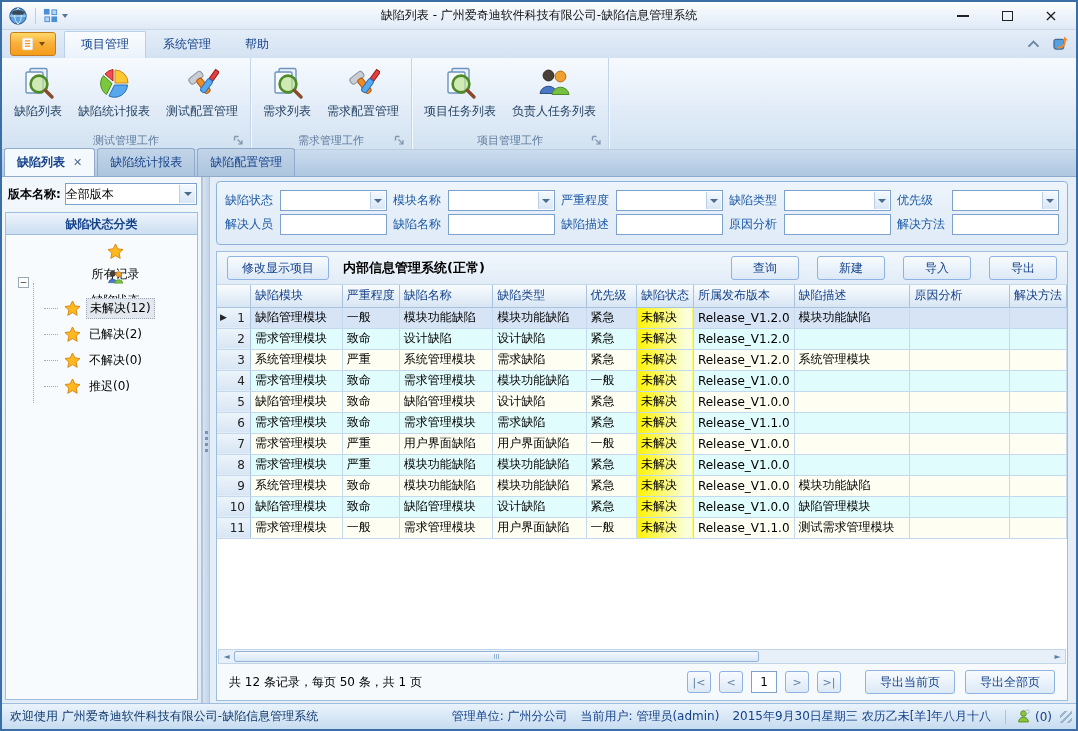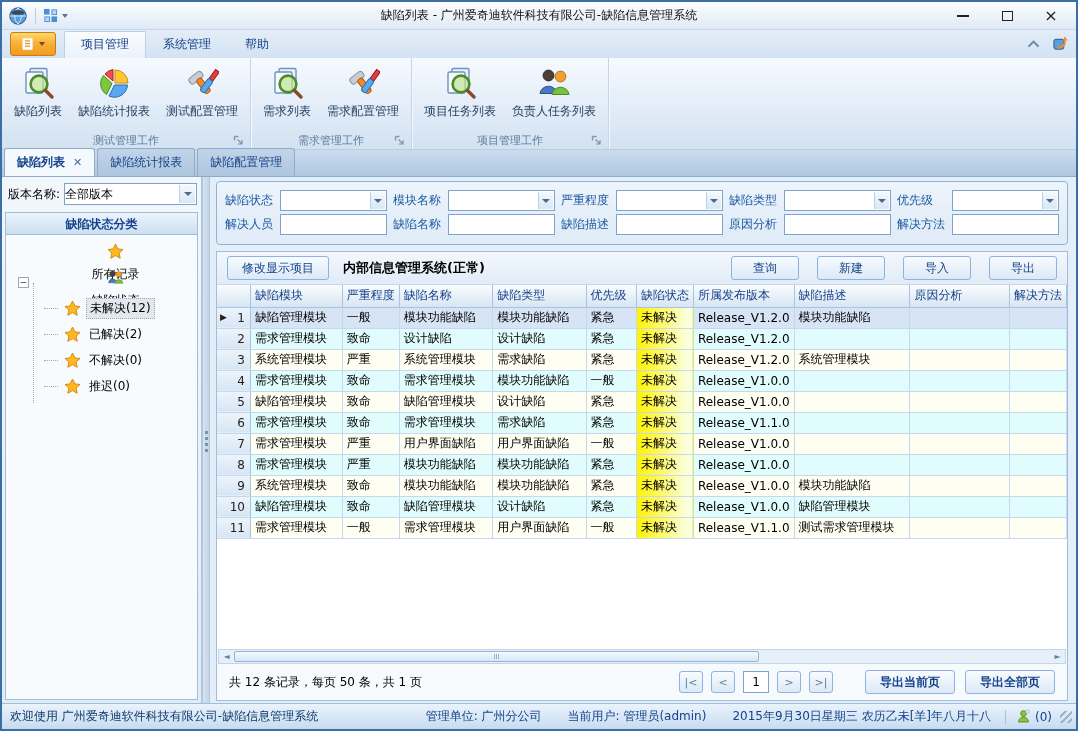--- a/index.html
+++ b/index.html
@@ -46,21 +46,21 @@
   .doc-tabbar { height:27px; background:linear-gradient(#CBDCEE,#AFC7E0); display:flex; align-items:flex-end; padding-left:2px; border-bottom:1px solid #8FAACB; }
   .doc-tab { display:flex; align-items:center; gap:8px; padding:5px 12px 5px; margin-right:2px; color:#15428B;
      background:linear-gradient(#C2D4E8,#ADC5DE); border:1px solid #8FAACB; border-bottom:none; border-radius:3px 3px 0 0; cursor:pointer; white-space:nowrap;}
   .doc-tab.active { background:#F4F9FE; font-weight:bold; }
   .doc-close { color:#4A6B8C; font-weight:bold; font-size:11px; cursor:pointer; }
 
   
   .body-area { flex:1; display:flex; min-height:0; background:#E4EEF8; }
   .sidebar { width:200px; display:flex; flex-direction:column; background:linear-gradient(#F2F7FC,#E2ECF7); border-right:1px solid #AEC5DD; }
   .version-row { display:flex; align-items:center; padding:6px 4px 5px 6px; gap:4px; }
-  .version-label { font-weight:normal; white-space:nowrap; }
+  .version-label { font-weight:bold; white-space:nowrap; }
   .combo { flex:1; height:22px; background:#fff; border:1px solid #7DA2CE; display:flex; align-items:center; position:relative; cursor:pointer;}
   .combo .arrow-btn { position:absolute; right:1px; top:1px; bottom:1px; width:16px; background:linear-gradient(#F4F9FE,#D8E6F5); border-left:1px solid #B9D0EA; display:flex; align-items:center; justify-content:center;}
   .tri-down { width:0; height:0; border-left:4px solid transparent; border-right:4px solid transparent; border-top:4px solid #4A6B8C; }
   .side-panel { flex:1; margin:2px 3px 3px; border:1px solid #9FBEDD; background:#F7FBFE; display:flex; flex-direction:column; }
   .side-panel-header { height:22px; background:linear-gradient(#EDF4FB,#CBDEF1); border-bottom:1px solid #9FBEDD; color:#15428B; font-weight:bold; text-align:center; line-height:22px; }
   .tree { padding:8px 2px 2px 10px; position:relative; }
   .tree-item { display:flex; align-items:center; height:26px; gap:5px; cursor:pointer; position:relative; }
   .tree-item .ic { width:17px; height:17px; flex:0 0 auto; }
   .tree-item.lv1 { padding-left:20px;flex-direction:column; }
   .tree-item.lv2 { padding-left:48px; }
@@ -110,26 +110,26 @@
   .hscroll { height:15px; margin:0 1px; background:#E7F0F9; border:1px solid #C2D5E8; display:flex; align-items:center; }
   .hs-arrow { width:15px; height:13px; display:flex; align-items:center; justify-content:center; color:#5A7EA6; font-size:8px; cursor:pointer;}
   .hs-thumb { height:11px; width:62%; background:linear-gradient(#F4F9FE,#D8E6F5); border:1px solid #93B4D7; border-radius:2px; display:flex; align-items:center; justify-content:center; gap:1px; cursor:grab;}
   .hs-thumb i { display:block; width:1px; height:5px; background:#93B4D7; }
 
   
   .pager { height:36px; background:#F6FAFD; display:flex; align-items:center; padding:0 12px; gap:8px; }
   .pager-summary { flex:1; }
   .pg-btn { width:24px; height:22px; padding:0; font-size:11px; color:#5A7EA6; }
   .page-input { width:26px; height:22px; border:1px solid #7DA2CE; text-align:center; font:inherit; background:#fff; }
-  .pager .export { margin-left:24px;font-weight:bold; }
+  .pager .export { margin-left:16px; }
 
   
   .statusbar { height:26px; background:linear-gradient(#EAF3FB,#C7DCF0); border-top:1px solid #9FBEDD; display:flex; align-items:center; padding:0 4px 0 8px; color:#15428B; position:relative;}
   .sb-left { flex:1; color:#103A6E; }
-  .sb-item { margin-left:26px; white-space:nowrap; }
+  .sb-item { margin-left:13px; white-space:nowrap; }
   .sb-sep { width:1px; height:14px; background:#A9C0D8; margin-left:14px; }
   .sb-user-ic { width:15px; height:15px; margin-left:10px; }
   .sb-count { margin-left:4px; }
   .sb-grip { width:12px; height:12px; margin-left:8px; background:
      repeating-linear-gradient(135deg, transparent 0 3px, #9AB4CE 3px 5px); cursor:nwse-resize;}
   .ic svg { width:100%; height:100%; display:block; }
   .ic { display:inline-block; }
 </style>
 </head>
 <body>

